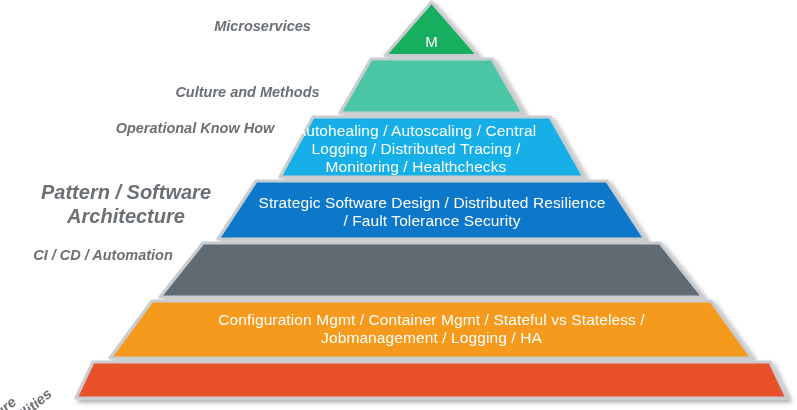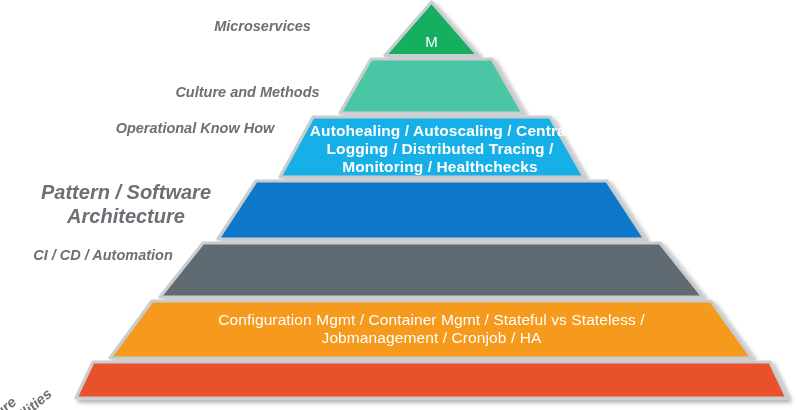--- a/index.html
+++ b/index.html
@@ -67,28 +67,30 @@
 
       <polygon points="152,301 711,301 752,358 110,358" fill="#f59a1f" stroke="#c9cdd0" stroke-width="3.2" stroke-linejoin="round"></polygon>
 
       <polygon points="93,362 770,362 787,398 76,398" fill="#e8512a" stroke="#c9cdd0" stroke-width="3.2" stroke-linejoin="round"></polygon>
     </g>
   </svg>
 
   <div class="band-text" style="left:385px;top:33px;width:93px;font-size:15px;">M</div>
 
 
-  <div class="band-text" style="left:308px;top:122px;width:264px;font-size:15.5px;font-weight:bold;">Autohealing / Autoscaling / Central
+  <div class="band-text" style="left:284px;top:122px;width:264px;font-size:15.5px;">Autohealing / Autoscaling / Central
 Logging / Distributed Tracing /
 Monitoring / Healthchecks</div>
 
+  <div class="band-text" style="left:240px;top:194px;width:384px;font-size:15.5px;">Strategic Software Design / Distributed Resilience
+/ Fault Tolerance Security</div>
 
 
   <div class="band-text" style="left:140px;top:311px;width:583px;font-size:15.5px;">Configuration Mgmt / Container Mgmt / Stateful vs Stateless /
-Jobmanagement / Cronjob  / HA</div>
+Jobmanagement / Logging  / HA</div>
 
 
   <div class="side-label" style="left:155px;top:18px;width:215px;font-size:14.5px;">Microservices</div>
 
   <div class="side-label" style="left:140px;top:84px;width:215px;font-size:14.5px;">Culture and Methods</div>
 
   <div class="side-label" style="left:90px;top:120px;width:210px;font-size:14.5px;">Operational Know How</div>
 
   <div class="side-label" style="left:10px;top:180px;width:232px;font-size:20px;">Pattern / Software Architecture</div>
 

